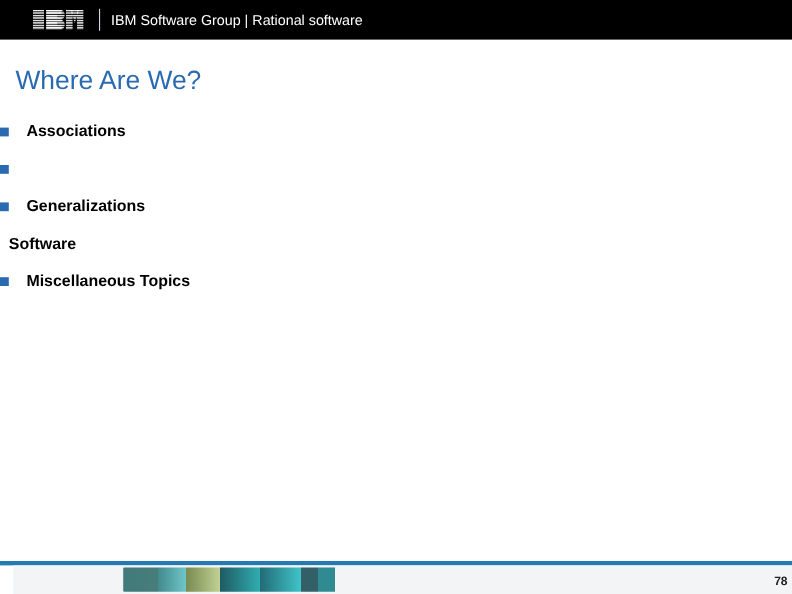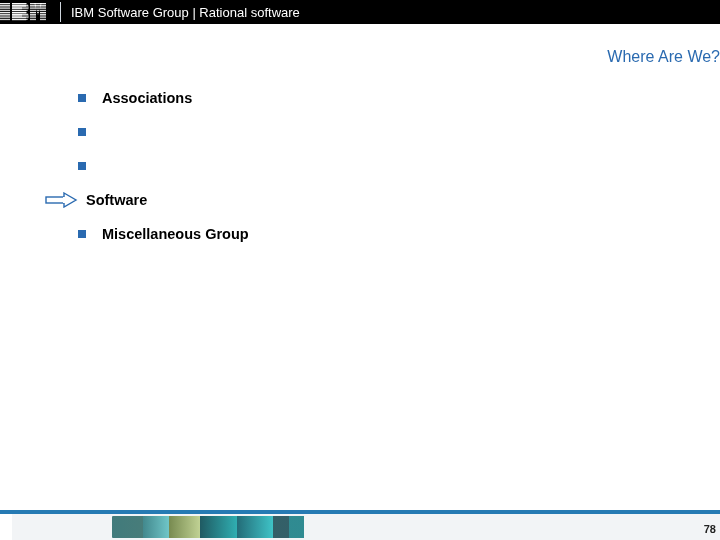--- a/index.html
+++ b/index.html
@@ -6,24 +6,25 @@
   body {
     width: 720px;
     height: 540px;
     font-family: Arial, Helvetica, sans-serif;
     background: #ffffff;
     position: relative;
     overflow: hidden;
   }
   .header {
     width: 100%;
-    height: 24px;
+    height: 36px;
     background: #000000;
     display: flex;
     align-items: center;
+    padding-left: 30px;
   }
   .ibm-logo {
     display: inline-flex;
     align-items: center;
     margin-right: 10px;
   }
   .ibm-logo svg { display: block; }
   .header-divider {
     display: inline-block;
     height: 20px;
@@ -31,27 +32,25 @@
     background: #cfd6de;
     margin: 0 10px 0 4px;
   }
   .header-text {
     color: #ffffff;
     font-size: 13px;
     font-weight: normal;
   }
   .title {
     color: #2a6ab0;
-    font-size: 16px;
+    font-size: 24px;
     font-weight: normal;
     margin: 24px 0 22px 14px;
-    text-align: right;
   }
   .agenda {
-    margin-left: 78px;
   }
   .agenda-item {
     display: flex;
     align-items: center;
     margin-bottom: 14px;
     min-height: 20px;
   }
   .bullet {
     width: 8px;
     height: 8px;
@@ -151,36 +150,37 @@
     <span class="bullet"></span>
     <span class="agenda-text">Associations</span>
   </div>
 
   <div class="agenda-item">
     <span class="bullet"></span>
   </div>
 
   <div class="agenda-item">
     <span class="bullet"></span>
+    <span class="agenda-text">Generalizations</span>
   </div>
 
   <div class="agenda-item">
     <span class="arrow-marker">
       <svg width="34" height="16" viewBox="0 0 34 16">
         <rect x="2" y="5" width="18" height="6" fill="#ffffff" stroke="#2a6ab0" stroke-width="1.4"></rect>
         <polygon points="20,1 32,8 20,15" fill="#ffffff" stroke="#2a6ab0" stroke-width="1.4"></polygon>
         <rect x="19" y="5" width="2" height="6" fill="#ffffff"></rect>
       </svg>
     </span>
     <span class="agenda-text">Software</span>
   </div>
 
   <div class="agenda-item">
     <span class="bullet"></span>
-    <span class="agenda-text">Miscellaneous Group</span>
+    <span class="agenda-text">Miscellaneous Topics</span>
   </div>
 
 </div>
 
 <div class="footer-bar"></div>
 <div class="footer-band">
   <div class="footer-imagery"></div>
   <span class="page-number">78</span>
 </div>
 

